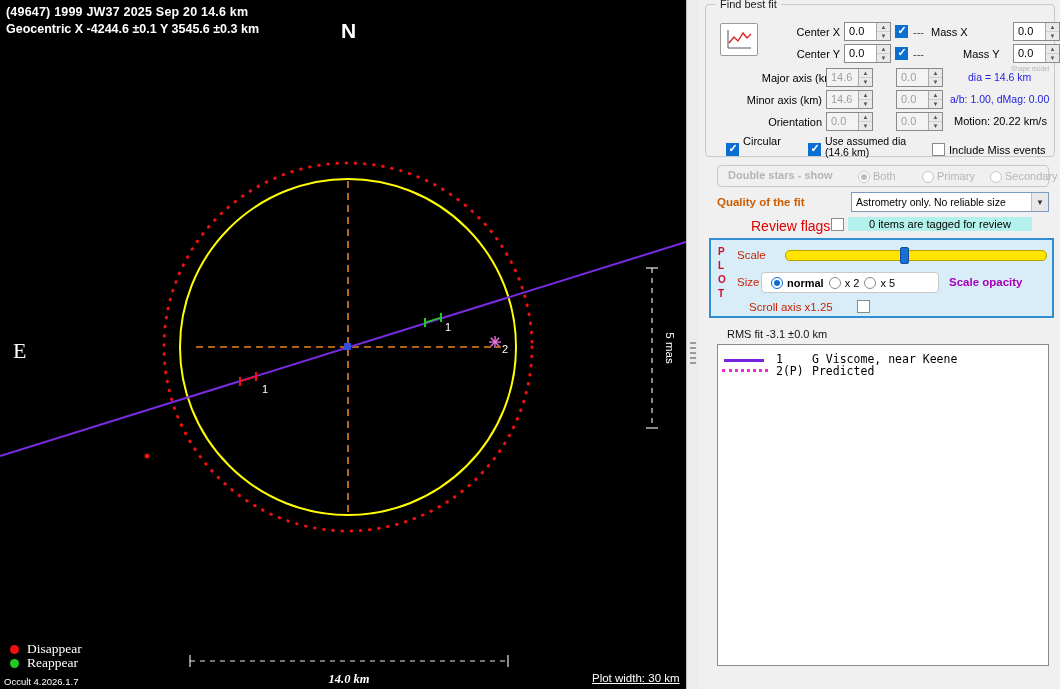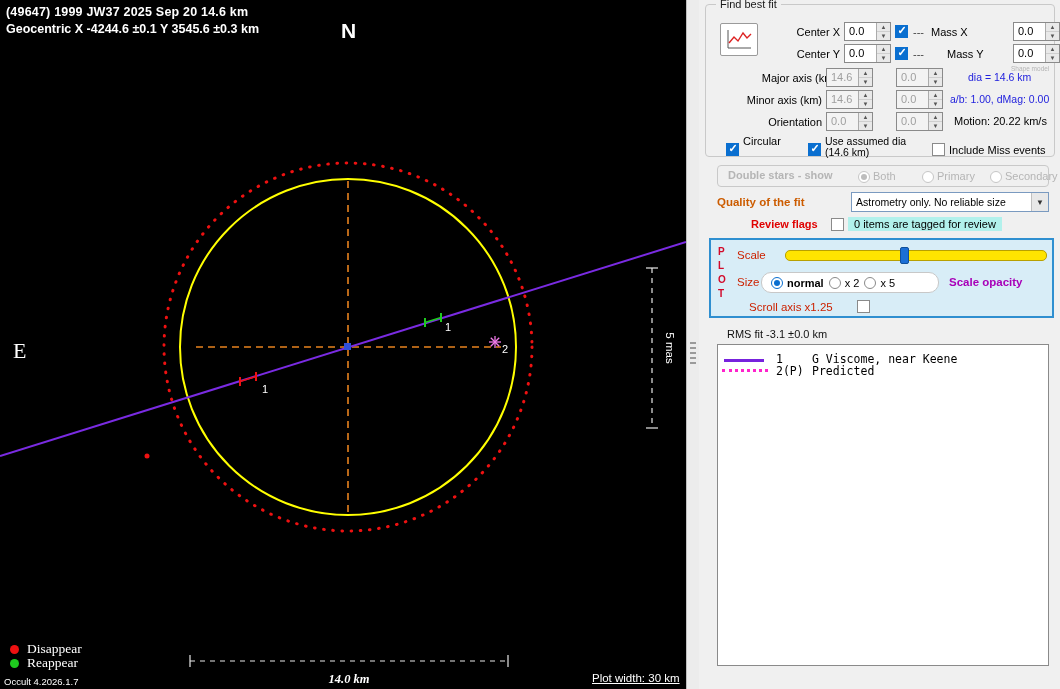--- a/index.html
+++ b/index.html
@@ -57,30 +57,30 @@
 
   .btn-icon { position:absolute; left:14px; top:18px; width:38px; height:33px; background:#fff;
               border:1px solid #9a9a9a; border-radius:2px; display:flex; align-items:center; justify-content:center; }
 
   .combo { position:absolute; display:flex; align-items:center; background:#fff; border:1px solid #7a9ac0; height:20px; font-size:10.5px; padding-left:4px; }
   .combo .ctext { white-space:nowrap; overflow:hidden; }
   .combo .carrow { margin-left:auto; width:17px; height:100%; background:#e8e8e8; border-left:1px solid #c0c0c0;
                    display:flex; align-items:center; justify-content:center; font-size:8px; color:#333; flex:none; }
 
   .q-label { position:absolute; font-weight:bold; font-size:11.5px; color:#cc5c00; }
-  .rv-label { position:absolute; font-weight:bold; font-size:11px; color:#e00000; }
-  .rv-status { position:absolute; background:#b2f1ec; padding:1px 6px; font-size:11px; }
+  .rv-label { position:absolute; font-weight:normal; font-size:14px; color:#e00000; }
+  .rv-status { position:absolute; background:#b2f1ec; padding:1px 21px; font-size:11px; }
 
   .plotbox { position:absolute; left:10px; top:238px; width:345px; height:80px; background:#d8edf7; border:2px solid #2f8fd0; }
   .pletter { position:absolute; left:7px; color:#d20a2a; font-weight:bold; font-size:10px; }
   .red-lb { position:absolute; color:#cc2200; font-size:11.5px; white-space:nowrap; }
   .slider { position:absolute; left:74px; top:10px; width:262px; height:11px; background:#ffe400; border:1px solid #b8a000; border-radius:5px; }
   .sthumb { position:absolute; left:114px; top:-4px; width:9px; height:17px; background:#1b6fd6; border:1px solid #10509a; border-radius:2px; }
   .size-pill { position:absolute; left:50px; top:32px; width:178px; height:21px; background:#fff; border:1px solid #c8c8c8;
-               border-radius:10px; display:flex; align-items:center; padding:0 9px; gap:5px; font-size:11px; }
+               border-radius:4px; display:flex; align-items:center; padding:0 9px; gap:5px; font-size:11px; }
   .size-pill .opt { display:flex; align-items:center; gap:4px; }
   .form-opacity { position:absolute; left:238px; top:36px; color:#a800b8; font-weight:bold; font-size:11.5px; }
 
   .rms { position:absolute; left:28px; top:328px; font-size:11px; color:#111; }
 
   .listbox { position:absolute; left:18px; top:344px; width:332px; height:322px; background:#fff; border:1px solid #8a8a8a;
              font-family:"DejaVu Sans Mono", monospace; font-size:11.5px; }
   .ls-line { position:absolute; left:6px; width:40px; height:3px; background:#7722dd; }
   .ls-dots { position:absolute; left:4px; width:46px; height:0; border-top:3px dotted #ff22cc; }
   .ls-txt { position:absolute; white-space:pre; }
@@ -198,21 +198,21 @@
       <div class="lbl right" style="left:58px; top:43px; width:76px;">Center Y</div>
       <div class="spin" style="left:138px; top:39px;">
         <span class="val">0.0</span>
         <span class="btns">
             <span>▲</span>
             <span>▼</span>
           </span>
       </div>
       <span class="cb checked" style="left:189px; top:42px;"></span>
       <div class="lbl" style="left:207px; top:43px; color:#444;">---</div>
-      <div class="lbl" style="left:225px; top:43px;padding-left:16px;">Mass Y</div>
+      <div class="lbl" style="left:241px; top:43px;padding-left:16px;">Mass Y</div>
       <div class="spin" style="left:307px; top:39px;">
         <span class="val">0.0</span>
         <span class="btns">
             <span>▲</span>
             <span>▼</span>
           </span>
       </div>
 
       <div class="lbl gray-txt" style="left:305px; top:60px; font-size:6.5px;">Shape model</div>
 

